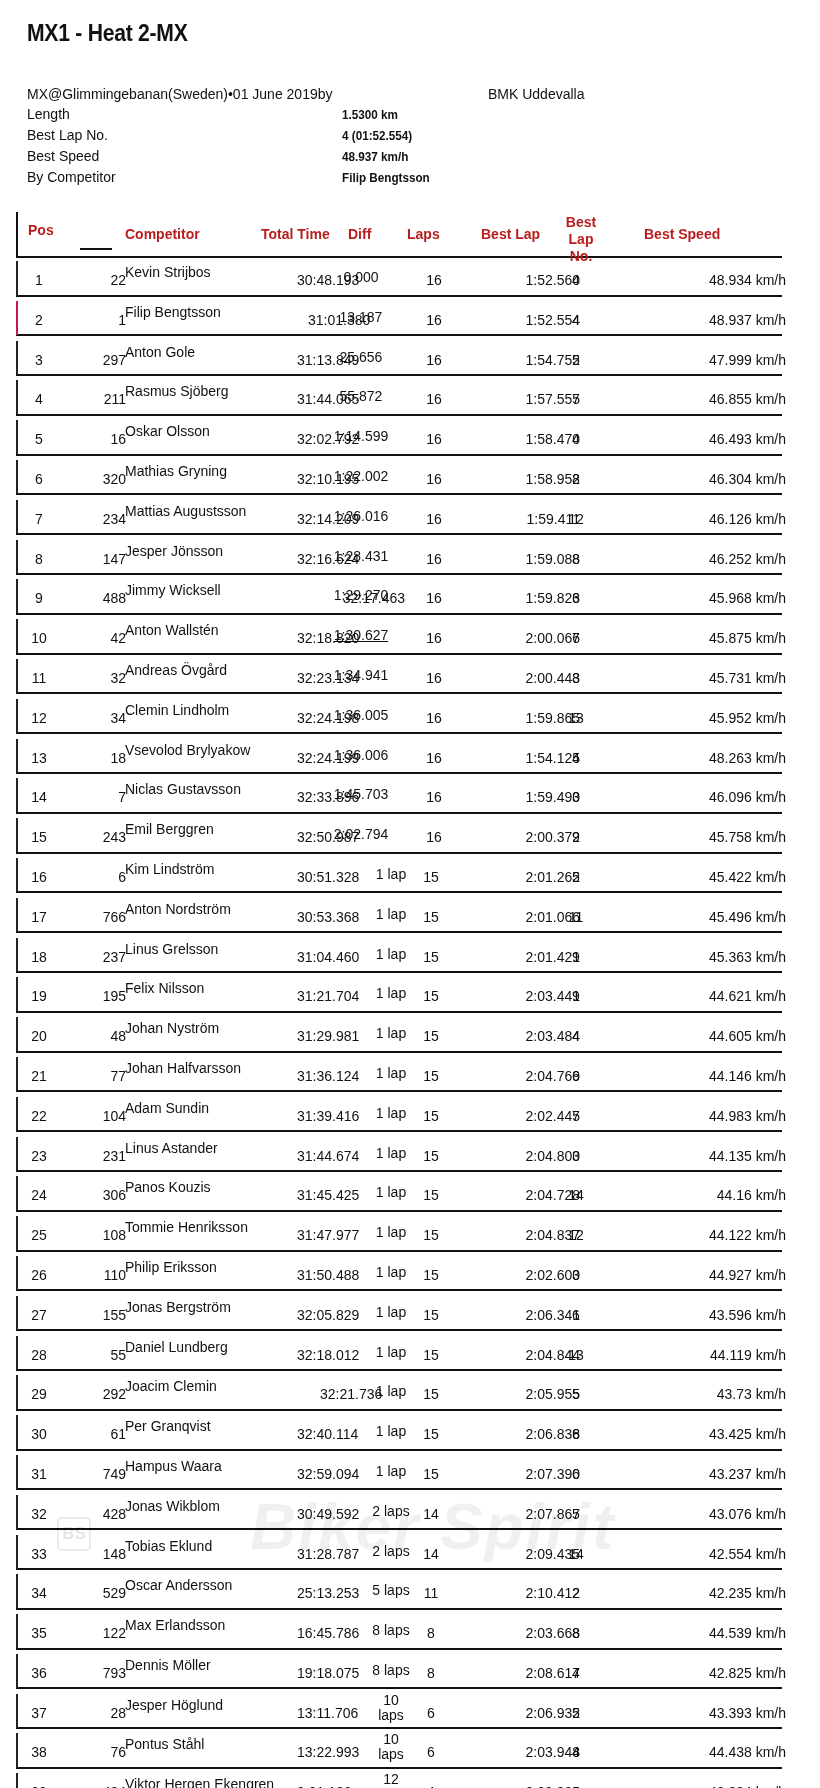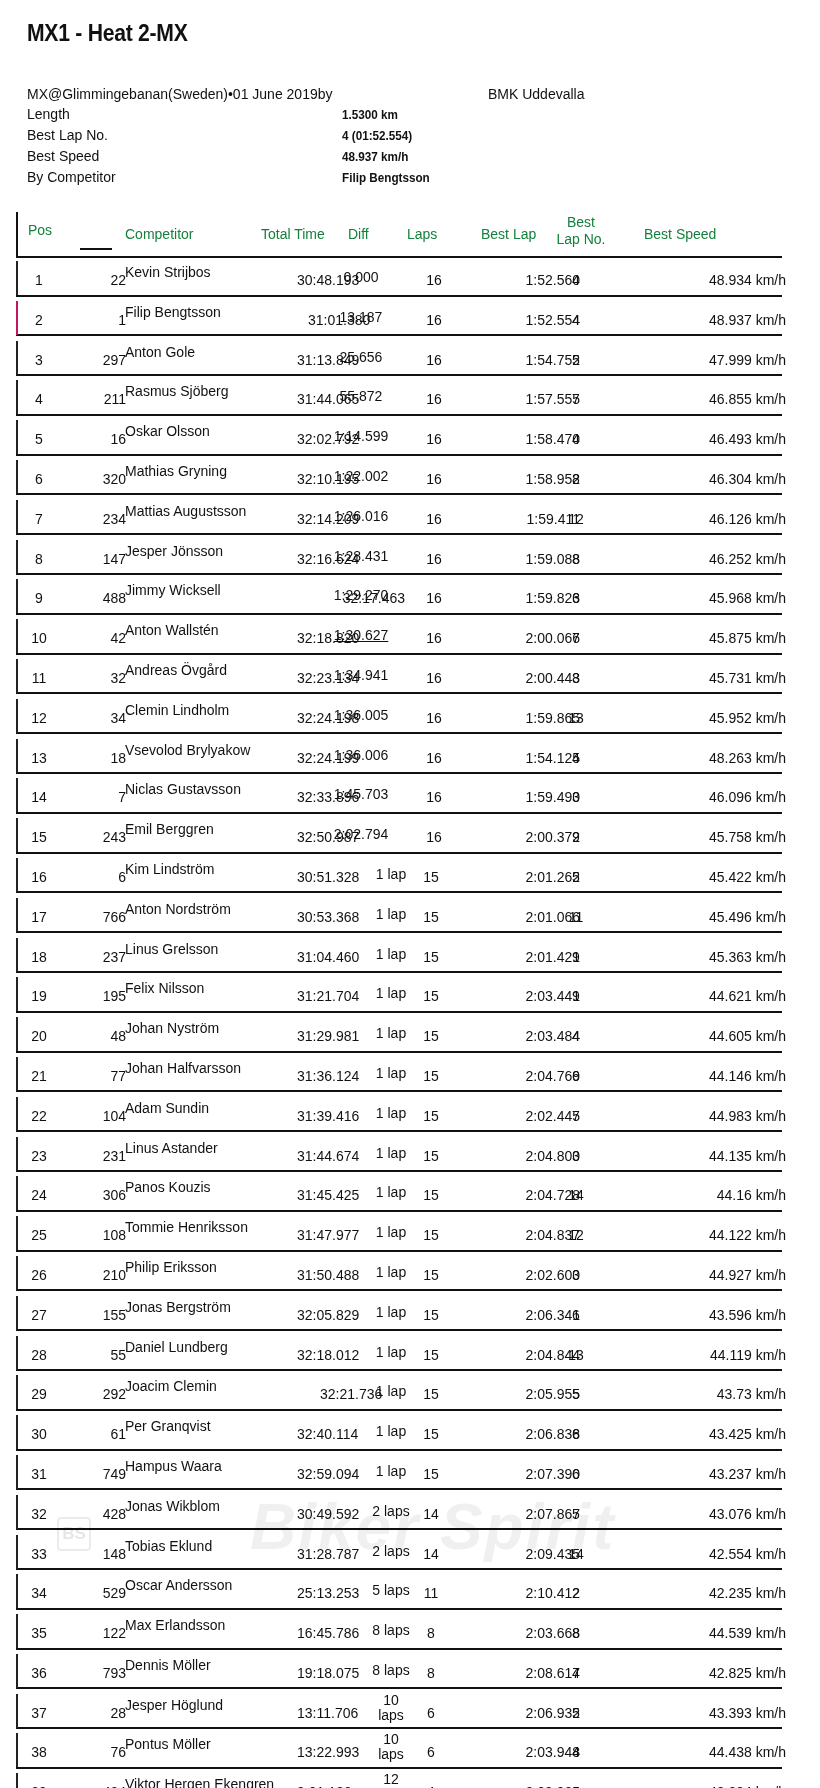--- a/index.html
+++ b/index.html
@@ -2,21 +2,21 @@
 <html><head>
 <meta charset="utf-8">
 <style>
   html, body { margin:0; padding:0; background:#ffffff; }
   body { width:820px; height:1788px; position:relative; overflow:hidden; font-family:"Liberation Sans", sans-serif; color:#111; }
   .title { position:absolute; left:27px; top:20px; font-size:23px; font-weight:bold; letter-spacing:-0.3px; transform:scaleX(0.92); transform-origin:left; }
   .info { position:absolute; font-size:14px; color:#111; }
   .info.bold { font-weight:bold; font-size:13px; transform:scaleX(0.9); transform-origin:left; }
   .table { position:absolute; left:16px; top:212px; width:766px; }
   .hdr { position:relative; height:44px; border-bottom:2px solid #111; }
-  .hdr span { position:absolute; font-size:14px; color:#15803d; }
+  .hdr span { position:absolute; font-size:14px; color:#b91c1c;font-weight:bold; }
   .hdr .posline { position:absolute; left:0; top:0; width:2px; height:44px; background:#111; }
   .hdr .noline { position:absolute; left:64px; top:36px; width:32px; height:2px; background:#111; }
   .row { position:relative; height:36.5px; border-bottom:2px solid #111; margin-bottom:1.3px; }
   .row .lbar { position:absolute; left:0; top:3px; width:2px; height:34px; background:#222; }
   .row.hl .lbar { background:#c2185b; }
   .row span { position:absolute; top:14px; font-size:14px; color:#111; white-space:nowrap; }
   .c-pos { left:8px; width:30px; text-align:center; }
   .c-no { left:62px; width:48px; text-align:right; }
   .c-name { left:109px; top:6px !important; }
   .c-time { left:262px; width:108px; text-align:left; }
@@ -406,21 +406,21 @@
         <span class="c-best">2:04.837</span>
         <span class="c-bestno">12</span>
         <span class="c-speed">44.122 km/h</span>
         <div class="diffwrap" style="left: 345px;">
           <span>1 lap</span>
         </div>
       </div>
       <div class="row">
         <div class="lbar"></div>
         <span class="c-pos">26</span>
-        <span class="c-no">210</span>
+        <span class="c-no">110</span>
         <span class="c-name">Philip Eriksson</span>
         <span class="c-time" style="left: 281px;">31:50.488</span>
         <span class="c-laps" style="left: 395px;">15</span>
         <span class="c-best">2:02.600</span>
         <span class="c-bestno">3</span>
         <span class="c-speed">44.927 km/h</span>
         <div class="diffwrap" style="left: 345px;">
           <span>1 lap</span>
         </div>
       </div>
@@ -575,21 +575,21 @@
         <span class="c-bestno">5</span>
         <span class="c-speed">43.393 km/h</span>
         <div class="diffwrap two" style="left: 345px;">
           <span style="width: 36px; margin: 0px auto; white-space: normal;">10 laps</span>
         </div>
       </div>
       <div class="row">
         <div class="lbar"></div>
         <span class="c-pos">38</span>
         <span class="c-no">76</span>
-        <span class="c-name">Pontus Möller</span>
+        <span class="c-name">Pontus Ståhl</span>
         <span class="c-time" style="left: 281px;">13:22.993</span>
         <span class="c-laps" style="left: 395px;">6</span>
         <span class="c-best">2:03.948</span>
         <span class="c-bestno">4</span>
         <span class="c-speed">44.438 km/h</span>
         <div class="diffwrap two" style="left: 345px;">
           <span style="width: 36px; margin: 0px auto; white-space: normal;">10 laps</span>
         </div>
       </div>
       <div class="row">

